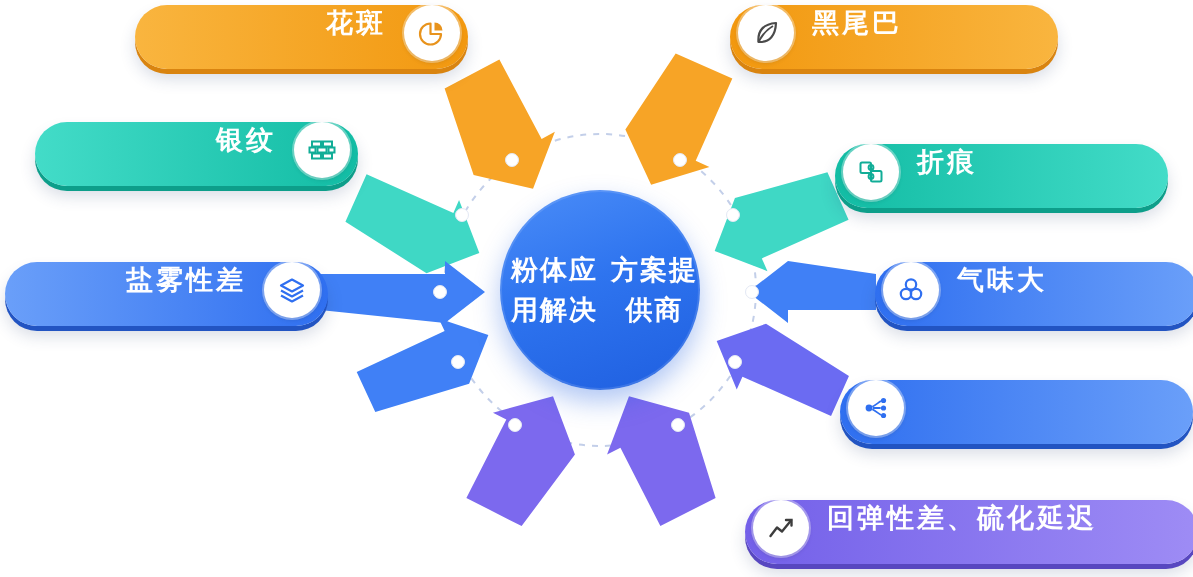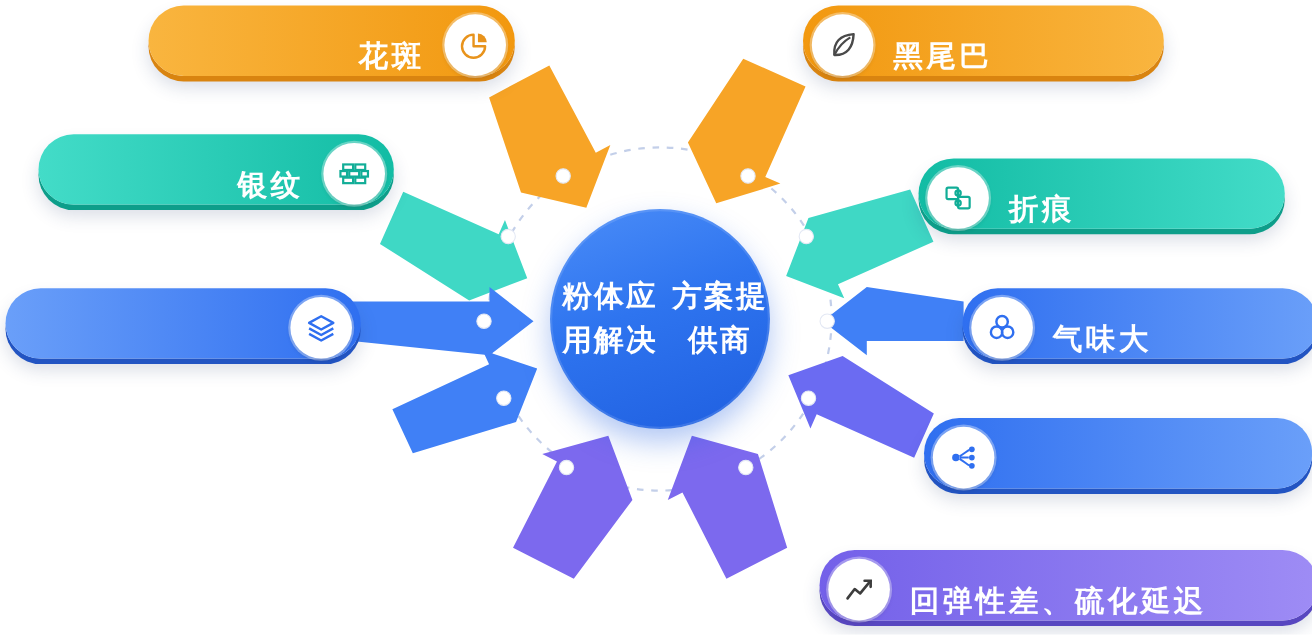--- a/index.html
+++ b/index.html
@@ -12,21 +12,21 @@
   .center-circle{
     position:absolute;left:500px;top:190px;width:200px;height:200px;border-radius:50%;
     background:linear-gradient(160deg,#4b8df8 0%,#2e74ef 45%,#1f5fe0 100%);
     box-shadow:0 12px 26px rgba(31,95,224,.35), inset 0 0 0 2px rgba(255,255,255,.12);
     display:flex;flex-direction:row;align-items:center;justify-content:center;
     z-index:2;color:#fff;font-weight:bold;font-size:27px;letter-spacing:2px;line-height:40px;
     text-align:center;
   }
   
   .pill{
-    position:absolute;height:64px;border-radius:32px;display:flex;align-items:flex-end;
+    position:absolute;height:64px;border-radius:32px;display:flex;align-items:flex-start;
     z-index:3;gap:18px;
     box-shadow:0 5px 0 var(--cd), 0 10px 16px rgba(40,60,110,.18);
   }
   .pill.left{justify-content:flex-end;padding-right:8px;background:linear-gradient(90deg,var(--c1),var(--c2));}
   .pill.right{justify-content:flex-start;padding-left:8px;background:linear-gradient(270deg,var(--c1),var(--c2));}
   .pill-label{
     color:#fff;font-size:27px;font-weight:bold;letter-spacing:3px;white-space:nowrap;
   }
   .icon-circle{
     width:56px;height:56px;border-radius:50%;background:#fff;flex:0 0 auto;
@@ -142,20 +142,21 @@
           <rect x="15" y="14" width="10.5" height="10.5" rx="1.5"></rect>
           <circle cx="15" cy="10.5" r="2.4"></circle>
           <circle cx="15" cy="19.5" r="2.4"></circle>
         </g>
       </svg>
     </span>
     <span class="pill-label">折痕</span>
   </div>
 
   <div class="pill left" style="left:5px;top:262px;width:315px;--c1:#6A9FF9;--c2:#2F6FF0;--cd:#2254C2;--ic:#2F6FF0">
+    <span class="pill-label">盐雾性差</span>
     <span class="icon-circle">
       <svg viewBox="0 0 30 30" width="30" height="30">
         <path d="M15 4.5 L26 10.5 L15 16.5 L4 10.5 Z" fill="none" stroke="currentColor" stroke-width="2.2" stroke-linejoin="round"></path>
         <path d="M4 15.5 L15 21.5 L26 15.5" fill="none" stroke="currentColor" stroke-width="2.2" stroke-linejoin="round"></path>
         <path d="M4 20.5 L15 26.5 L26 20.5" fill="none" stroke="currentColor" stroke-width="2.2" stroke-linejoin="round"></path>
       </svg>
     </span>
   </div>
 
   <div class="pill right" style="left:875px;top:262px;width:315px;--c1:#6A9FF9;--c2:#2F6FF0;--cd:#2254C2;--ic:#2F6FF0">

